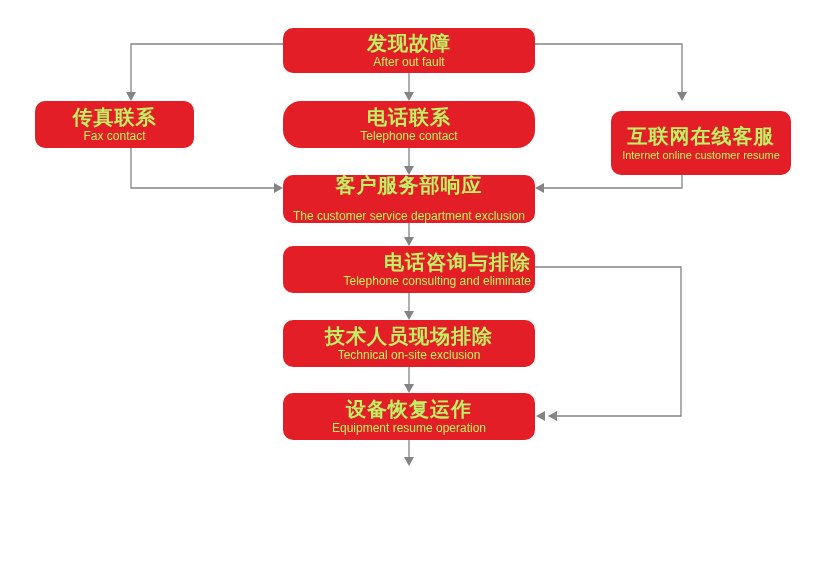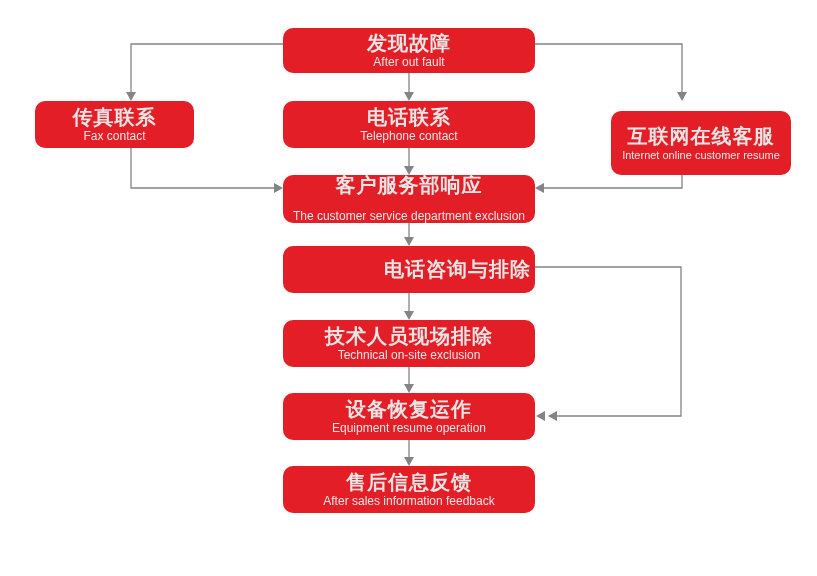--- a/index.html
+++ b/index.html
@@ -20,21 +20,21 @@
     left: 0;
     top: 0;
     width: 817px;
     height: 576px;
     pointer-events: none;
   }
   .node {
     position: absolute;
     background: #e31e26;
     border-radius: 10px;
-    color: #e5e5e5;
+    color: #bef264;
     display: flex;
     flex-direction: column;
     align-items: center;
     justify-content: center;
     text-align: center;
     line-height: 1.15;
     box-sizing: border-box;
     padding: 2px 4px;
   }
   .node .zh {
@@ -47,21 +47,21 @@
     font-size: 12px;
     font-weight: normal;
     white-space: nowrap;
     margin-top: 1px;
   }
   .node.small-en .en { font-size: 11px; }
 
   
   #n-find-fault   { left:283px; top:28px;  width:252px; height:45px; }
   #n-fax          { left:35px;  top:101px; width:159px; height:47px; }
-  #n-telephone    { left:283px; top:101px; width:252px; height:47px; }
+  #n-telephone    { left:283px; top:101px; width:252px; height:47px;border-radius:18px; }
   #n-internet     { left:596px; top:111px; width:180px; height:64px;margin-left:15px; }
   #n-response     { left:283px; top:175px; width:252px; height:48px;gap:12px; }
   #n-consulting   { left:283px; top:246px; width:252px; height:47px;align-items:flex-end; }
   #n-onsite       { left:283px; top:320px; width:252px; height:47px; }
   #n-resume       { left:283px; top:393px; width:252px; height:47px; }
   #n-feedback     { left:283px; top:466px; width:252px; height:47px; }
 </style>
 </head>
 <body>
 
@@ -117,30 +117,27 @@
     <div class="en">Internet online customer resume</div>
   </div>
 
   <div class="node" id="n-response">
     <div class="zh">客户服务部响应</div>
     <div class="en">The customer service department exclusion</div>
   </div>
 
   <div class="node" id="n-consulting">
     <div class="zh">电话咨询与排除</div>
+    <div class="en">Telephone consulting and eliminate</div>
   </div>
 
   <div class="node" id="n-onsite">
     <div class="zh">技术人员现场排除</div>
     <div class="en">Technical on-site exclusion</div>
   </div>
 
   <div class="node" id="n-resume">
     <div class="zh">设备恢复运作</div>
     <div class="en">Equipment resume operation</div>
   </div>
 
-  <div class="node" id="n-feedback">
-    <div class="zh">售后信息反馈</div>
-    <div class="en">After sales information feedback</div>
-  </div>
 
 </div>
 
 </body></html>

